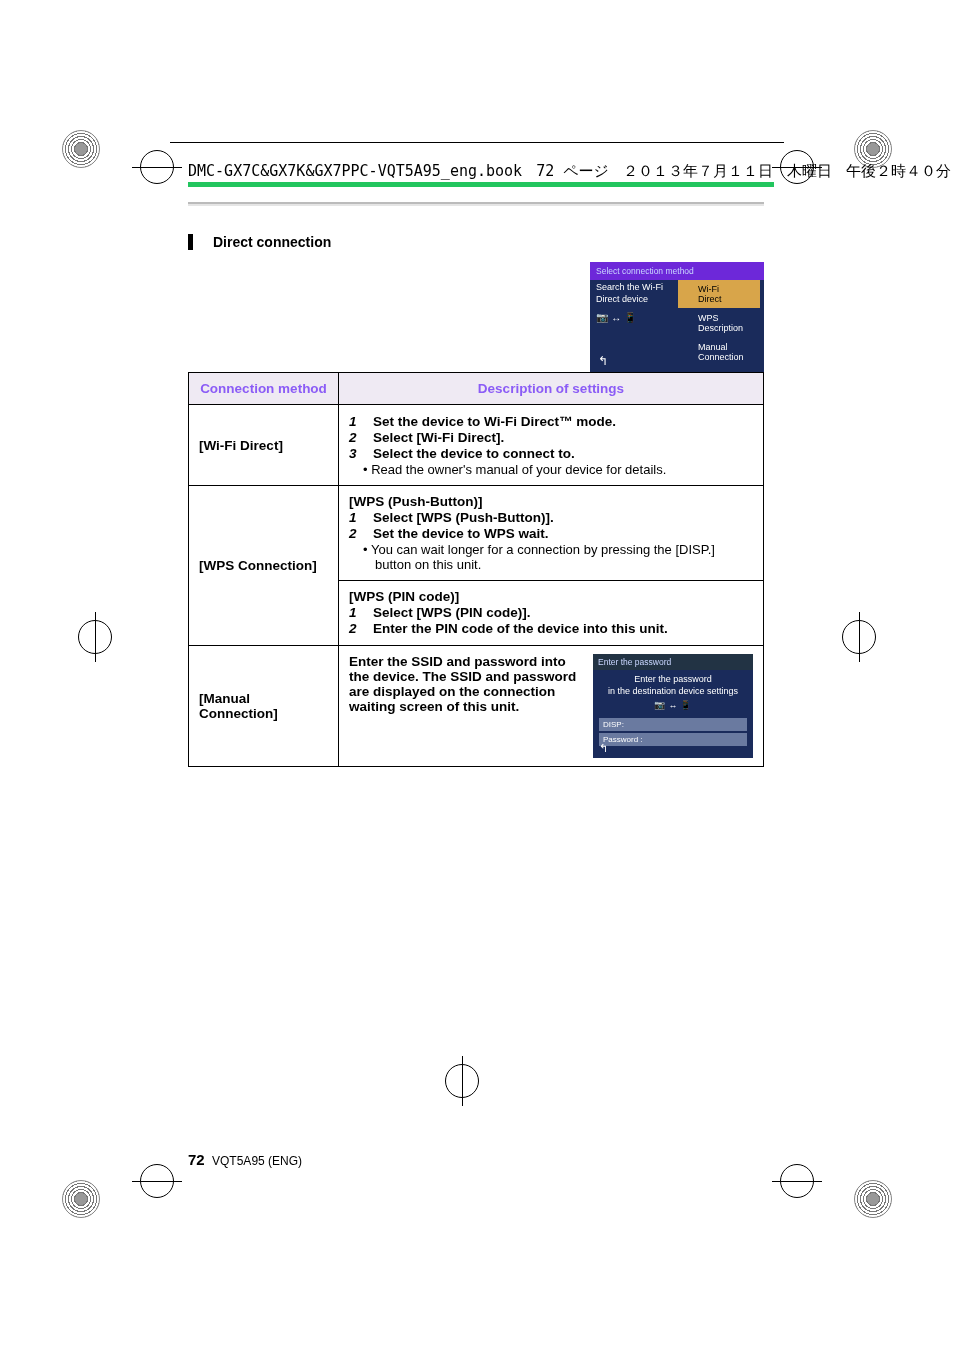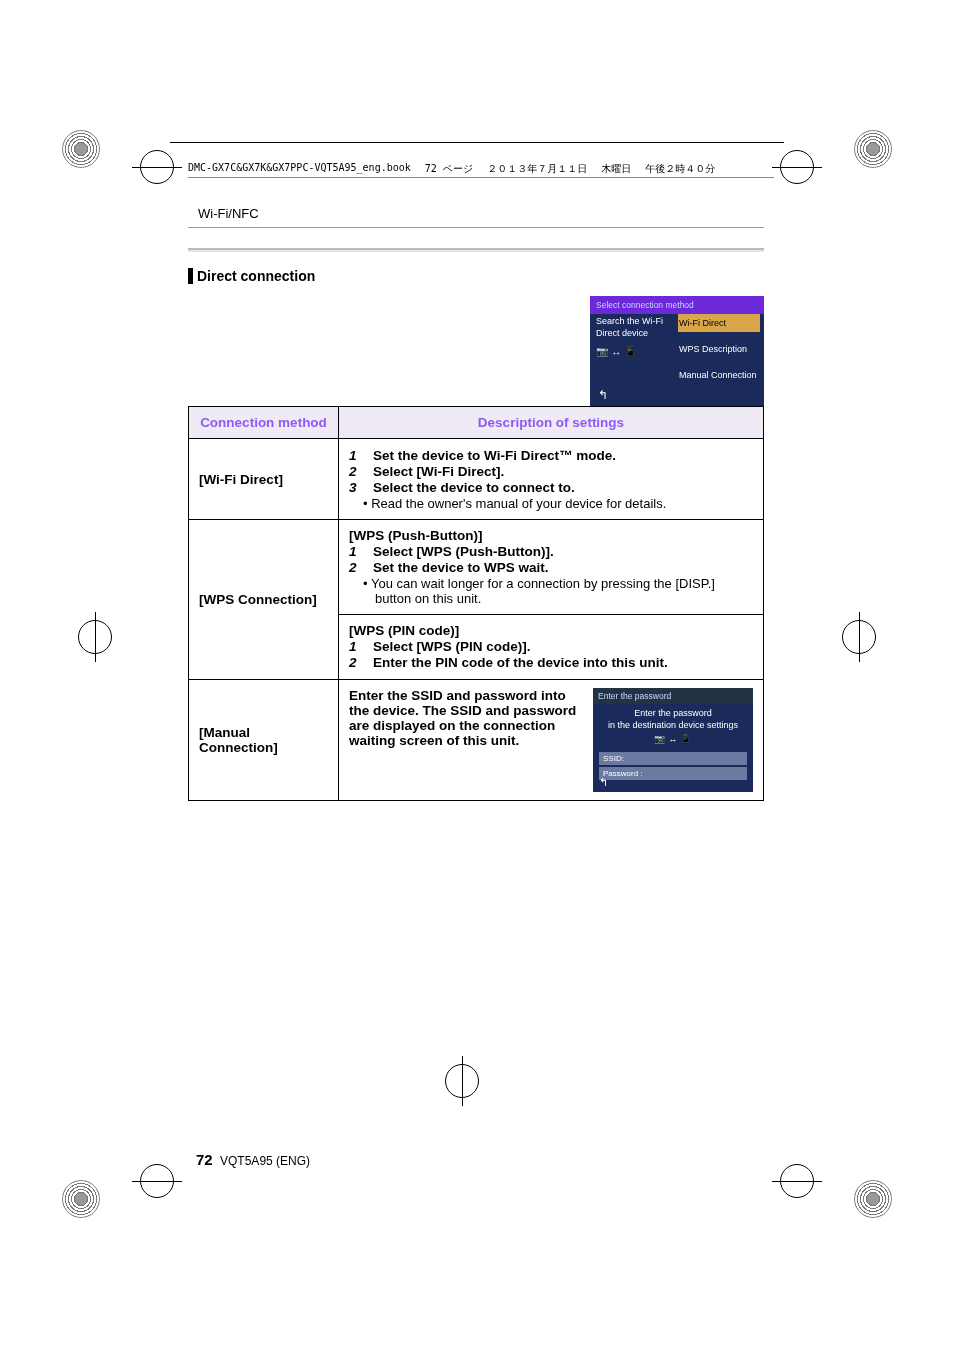--- a/index.html
+++ b/index.html
@@ -45,45 +45,45 @@
   .arrowmark.a6 { top: 620px; right: 78px; }
   .arrowmark.a7 { bottom: 250px; left: 445px; }
   .page-frame {
     position: absolute;
     top: 142px; left: 170px; right: 170px; bottom: 142px;
     border-top: 1px solid #000;
   }
   .bookline {
     position: absolute;
     top: 162px; left: 188px; right: 180px;
-    font-size: 10px;
+    font-size: 15px;
     font-family: "MS Gothic","Osaka-Mono",monospace;
-    border-bottom: 1px solid #22c55e;
+    border-bottom: 5px solid #22c55e;
     padding-bottom: 1px;
     display: flex; gap: 14px;
     white-space: nowrap;
   }
   .content {
     position: absolute;
     top: 200px; left: 188px; width: 576px;
   }
   .section-head {
     font-size: 13px;
     padding: 6px 10px;
     border-bottom: 1px solid #999;
     margin-bottom: 20px;
   }
   .section-rule {
     height: 4px;
     background: linear-gradient(to bottom,#bbb 0 2px,#e5e5e5 2px 4px);
     margin-top: 2px;
   }
   .subhead {
-    display: flex; align-items: center; gap: 4px;
-    margin: 16px 0 12px;
+    display: flex; align-items: center; gap: 20px;
+    margin: 28px 0 12px;
   }
   .subhead .bar { width: 5px; height: 16px; background:#000; }
   .subhead .txt { font-weight: bold; font-size: 14px; }
   .para { font-size: 13.5px; line-height: 1.35; }
   .float-right-img {
     float: right; width: 174px; height: 110px;
     background: #1a2b5b;
     color: #fff; font-size: 9px;
     position: relative;
     margin-left: 10px;
@@ -92,21 +92,21 @@
     background: #6d28d9; padding: 4px 6px; font-size: 8.5px; color:#c9d6ff;
   }
   .float-right-img .leftcol {
     position: absolute; top: 20px; left: 6px; width: 78px;
     line-height: 1.3;
   }
   .float-right-img .rightcol {
     position: absolute; top: 18px; right: 4px; width: 82px;
   }
   .float-right-img .rightcol div {
-    padding: 4px 1px; margin-bottom: 8px;
+    padding: 4px 20px; margin-bottom: 1px;
   }
   .float-right-img .rightcol .active { background:#d8a54a; color:#000; }
   .float-right-img .camglyph {
     font-size: 10px; margin-top: 6px;
   }
   .float-right-img .backarrow {
     position:absolute; bottom:4px; left:8px; font-size:12px;
   }
   table.settings {
     clear: both;
@@ -137,21 +137,21 @@
     float: right; width: 160px; height: 104px;
     background:#1a2b5b; color:#fff; font-size:9px;
     margin-left:8px; position:relative;
   }
   .inner-img .titlebar{ background:#234; color:#c9d6ff; padding:3px 5px; font-size:8.5px;}
   .inner-img .mid{ text-align:center; padding:4px 6px; line-height:1.3;}
   .inner-img .ssid{ background:#6a7aa0; margin:2px 6px; padding:2px 4px; font-size:8px;}
   .inner-img .backarrow{position:absolute;bottom:3px;left:6px;font-size:11px;}
   .footer {
     position: absolute;
-    bottom: 180px; left: 196px;
+    bottom: 180px; left: 188px;
     font-size: 12px;
   }
   .footer .pn { font-weight: bold; font-size: 15px; margin-right:4px;}
 </style>
 </head>
 <body>
 
 <div class="reg tl"></div>
 <div class="reg tr"></div>
 <div class="reg bl"></div>
@@ -168,23 +168,20 @@
 
 <div class="bookline">
   <span>DMC-GX7C&amp;GX7K&amp;GX7PPC-VQT5A95_eng.book</span>
   <span>72 ページ</span>
   <span>２０１３年７月１１日</span>
   <span>木曜日</span>
   <span>午後２時４０分</span>
 </div>
 
 <div class="content">
-  <div class="section-head">
-    <span>Wi-Fi/NFC</span>
-  </div>
   <div class="section-rule"></div>
 
   <div class="subhead">
     <div class="bar"></div>
     <div class="txt">Direct connection</div>
   </div>
 
   <div class="float-right-img">
     <div class="titlebar">Select connection method</div>
     <div class="leftcol">
@@ -262,21 +259,21 @@
     <tr>
       <td class="label">[Manual Connection]</td>
       <td>
         <div class="inner-img">
           <div class="titlebar">Enter the password</div>
           <div class="mid">
             <div>Enter the password</div>
             <div>in the destination device settings</div>
             <div style="margin-top:3px">📷 ↔ 📱</div>
           </div>
-          <div class="ssid">SSID:</div>
+          <div class="ssid">DISP:</div>
           <div class="ssid" style="background:#6a7aa0">Password :</div>
           <div class="backarrow">↰</div>
         </div>
         <div style="font-weight:bold">Enter the SSID and password into the device. The SSID and password are displayed on the connection waiting screen of this unit.</div>
       </td>
     </tr>
   </tbody>
     </table>
 </div>
 

